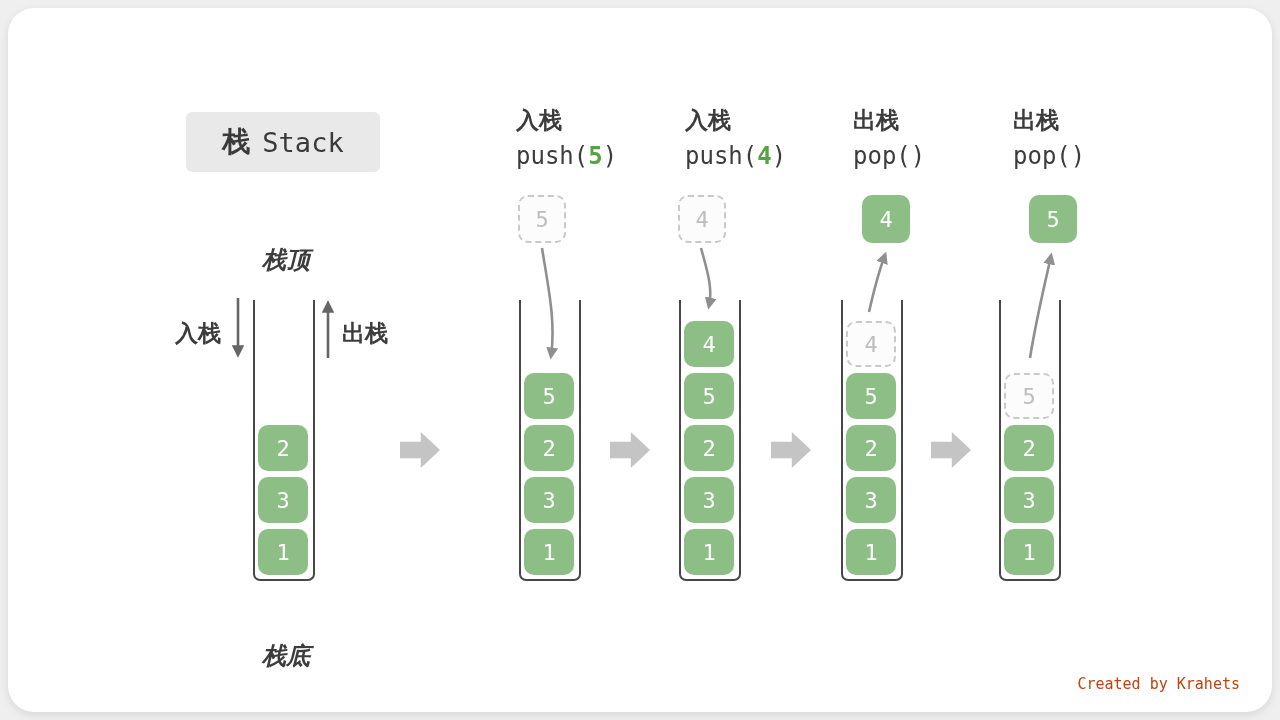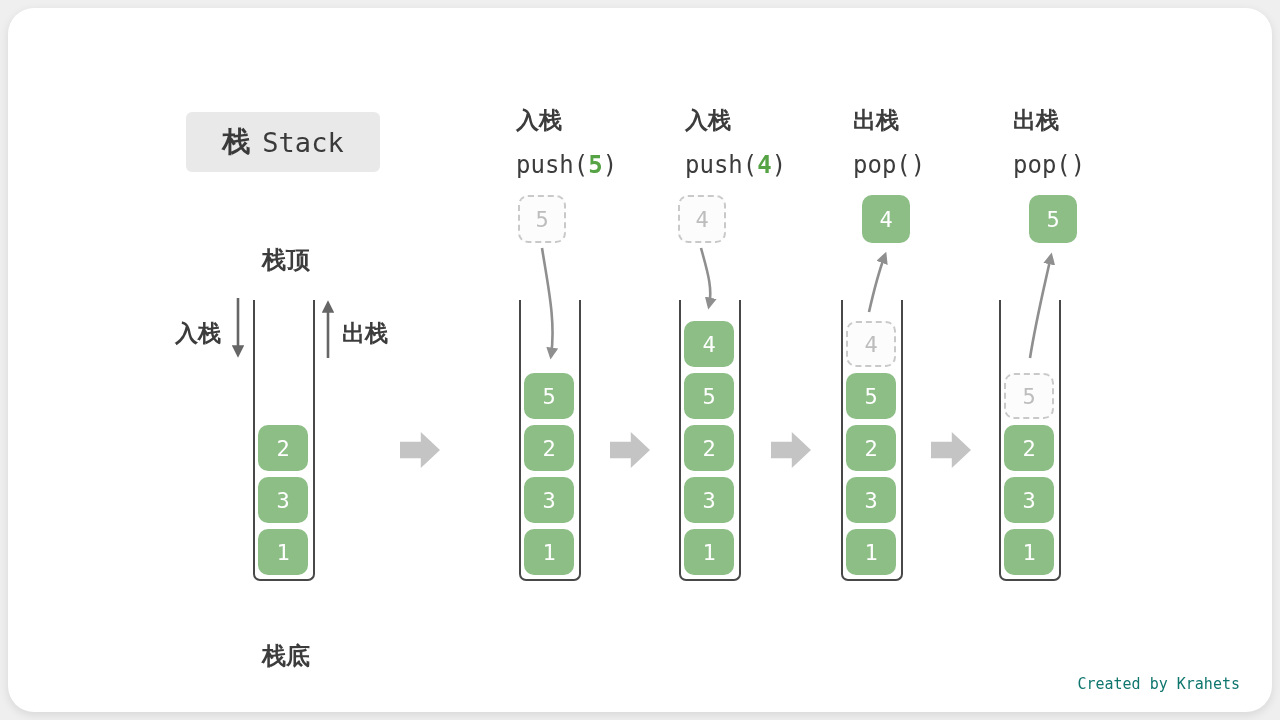--- a/index.html
+++ b/index.html
@@ -10,21 +10,21 @@
 
   
   .badge{left:178px;top:104px;width:194px;height:60px;background:#E9E9E9;border-radius:6px;
          display:flex;align-items:center;justify-content:center;gap:12px;color:#3A3A3A;}
   .badge .zh{font-size:28px;font-weight:700;}
   .badge .en{font-size:27px;font-family:"DejaVu Sans Mono",monospace;font-weight:500;}
 
   
   .op{top:98px;color:#3C3C3C;}
   .op-action{font-size:23px;font-weight:700;line-height:29px;}
-  .op-code{font-size:24px;font-family:"DejaVu Sans Mono",monospace;line-height:30px;margin-top:15px;font-weight:500;}
+  .op-code{font-size:24px;font-family:"DejaVu Sans Mono",monospace;line-height:30px;margin-top:6px;font-weight:500;}
   .op-code .arg{color:#55A345;font-weight:700;}
 
   
   .stack{top:292px;width:62px;height:281px;box-sizing:border-box;background:#fff;
          border:2px solid #484848;border-top:none;border-radius:0 0 7px 7px;}
   .cell{position:absolute;left:3px;width:50px;height:46px;box-sizing:border-box;border-radius:10px;
         display:flex;align-items:center;justify-content:center;
         font-family:"DejaVu Sans Mono",monospace;font-size:22px;}
   .cell.solid{background:#8CBE86;color:#FFFFFF;}
   .cell.ghost{background:#FCFCFC;border:2px dashed #C9C9C9;color:#BDBDBD;}
@@ -32,29 +32,29 @@
 
   
   .float-cell{top:187px;width:48px;height:48px;box-sizing:border-box;border-radius:10px;
         display:flex;align-items:center;justify-content:center;
         font-family:"DejaVu Sans Mono",monospace;font-size:22px;}
   .float-cell.solid{background:#8CBE86;color:#FFFFFF;}
   .float-cell.ghost{background:#FCFCFC;border:2px dashed #C9C9C9;color:#BDBDBD;}
 
   
   .anno{font-size:24px;font-weight:700;color:#3C3C3C;}
-  .anno.center{width:66px;text-align:center;}
+  .anno.center{width:66px;text-align:center;font-style:italic;}
 
   
   .step-arrow{top:424px;width:40px;height:36px;background:#C4C4C4;
       clip-path:polygon(0 27%,52% 27%,52% 0,100% 50%,52% 100%,52% 73%,0 73%);}
 
   .overlay{position:absolute;left:0;top:0;pointer-events:none;}
 
-  .watermark{right:32px;top:667px;font-family:"DejaVu Sans Mono",monospace;font-size:15px;color:#0f766e;}
+  .watermark{right:32px;top:667px;font-family:"DejaVu Sans Mono",monospace;font-size:15px;color:#c2410c;}
 </style>
 </head>
 <body>
 
 <div class="card">
 
   <div class="abs badge">
     <span class="zh">栈</span>
     <span class="en">Stack</span>
   </div>

